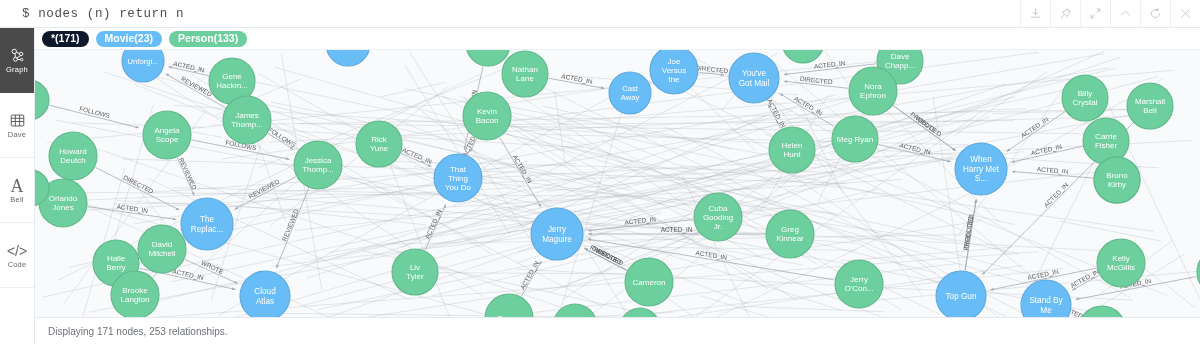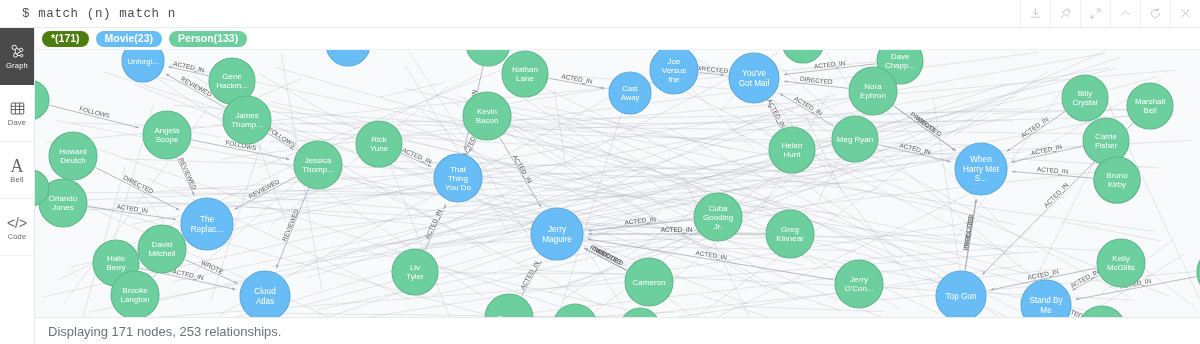--- a/index.html
+++ b/index.html
@@ -30,21 +30,21 @@
   }
   .tool-btn svg { display: block; }
 
   
   .sidebar {
     position: absolute; top: 28px; left: 0; width: 35px; height: 316px;
     background: #fff; border-right: 1px solid #e6e9ee;
     display: flex; flex-direction: column;
   }
   .side-item {
-    height: 57px; display: flex; flex-direction: column;
+    height: 65px; display: flex; flex-direction: column;
     align-items: center; justify-content: center; gap: 1px;
     color: #6a6a6a; border-bottom: 1px solid #eceff3;
   }
   .side-item.active { background: #4a4a4a; color: #ffffff; border-bottom-color: #4a4a4a; }
   .side-label { font-size: 7.5px; line-height: 8px; letter-spacing: .2px; }
   .side-glyph { height: 19px; display: flex; align-items: center; justify-content: center; }
   .side-glyph .letter { font-family: "Liberation Serif", serif; font-size: 18px; line-height: 18px; }
   .side-glyph .code { font-family: "Liberation Sans", sans-serif; font-size: 14px; line-height: 14px; }
   .side-filler { flex: 1; }
 
@@ -65,32 +65,32 @@
     border-radius: 9px; padding: 2px 9px 3px; font-size: 10.5px;
     color: #fff; font-weight: bold; line-height: 11px; white-space: nowrap;
   }
 
   
   .statusbar {
     position: absolute; left: 35px; bottom: 0; width: 1165px; height: 27px;
     background: #fff; border-top: 1px solid #e6e9ee;
     display: flex; align-items: center; z-index: 6;
   }
-  .status-text { font-size: 13px; color: #6d7278; padding-left: 13px; }
+  .status-text { font-size: 10px; color: #6d7278; padding-left: 13px; }
 
   text.nlabel { fill: #ffffff; font-family: "Liberation Sans", sans-serif; text-anchor: middle; }
   text.rlabel { fill: #5b5b5b; font-family: "Liberation Sans", sans-serif; text-anchor: middle; font-size: 6.4px; }
 </style>
 </head>
 <body>
 
 <div class="app">
 
   <div class="editor-bar">
-    <div class="editor-text">$ match (n) match n</div>
+    <div class="editor-text">$ nodes (n) return n</div>
     <div class="editor-tools">
       <div class="tool-btn">
         <svg width="13" height="13" viewBox="0 0 16 16" fill="none" stroke="#c3c8cf" stroke-width="1.2" stroke-linecap="round">
           <path d="M8 2v7"></path>
             <path d="M5 6.5l3 2.7 3-2.7"></path>
             <path d="M3 12.5h10"></path>
         </svg>
       </div>
       <div class="tool-btn">
         <svg width="13" height="13" viewBox="0 0 16 16" fill="none" stroke="#c3c8cf" stroke-width="1.2" stroke-linecap="round">
@@ -619,21 +619,21 @@
           <g>
             <circle cx="-6" cy="72" r="20" fill="#6dce9e" stroke="#60b88b" stroke-width="1.1"></circle>
           </g>
           <g>
             <circle cx="-4" cy="160" r="18" fill="#6dce9e" stroke="#60b88b" stroke-width="1.1"></circle>
           </g>
         </g>
     </svg>
 
     <div class="legend">
-      <span class="pill" style="background: #4d7c0f;">*(171)</span>
+      <span class="pill" style="background: #0f172a;">*(171)</span>
       <span class="pill" style="background: rgb(104, 189, 246);">Movie(23)</span>
       <span class="pill" style="background: rgb(109, 206, 158);">Person(133)</span>
     </div>
   </div>
 
   <div class="statusbar">
     <span class="status-text">Displaying 171 nodes, 253 relationships.</span>
   </div>
 
 </div>

